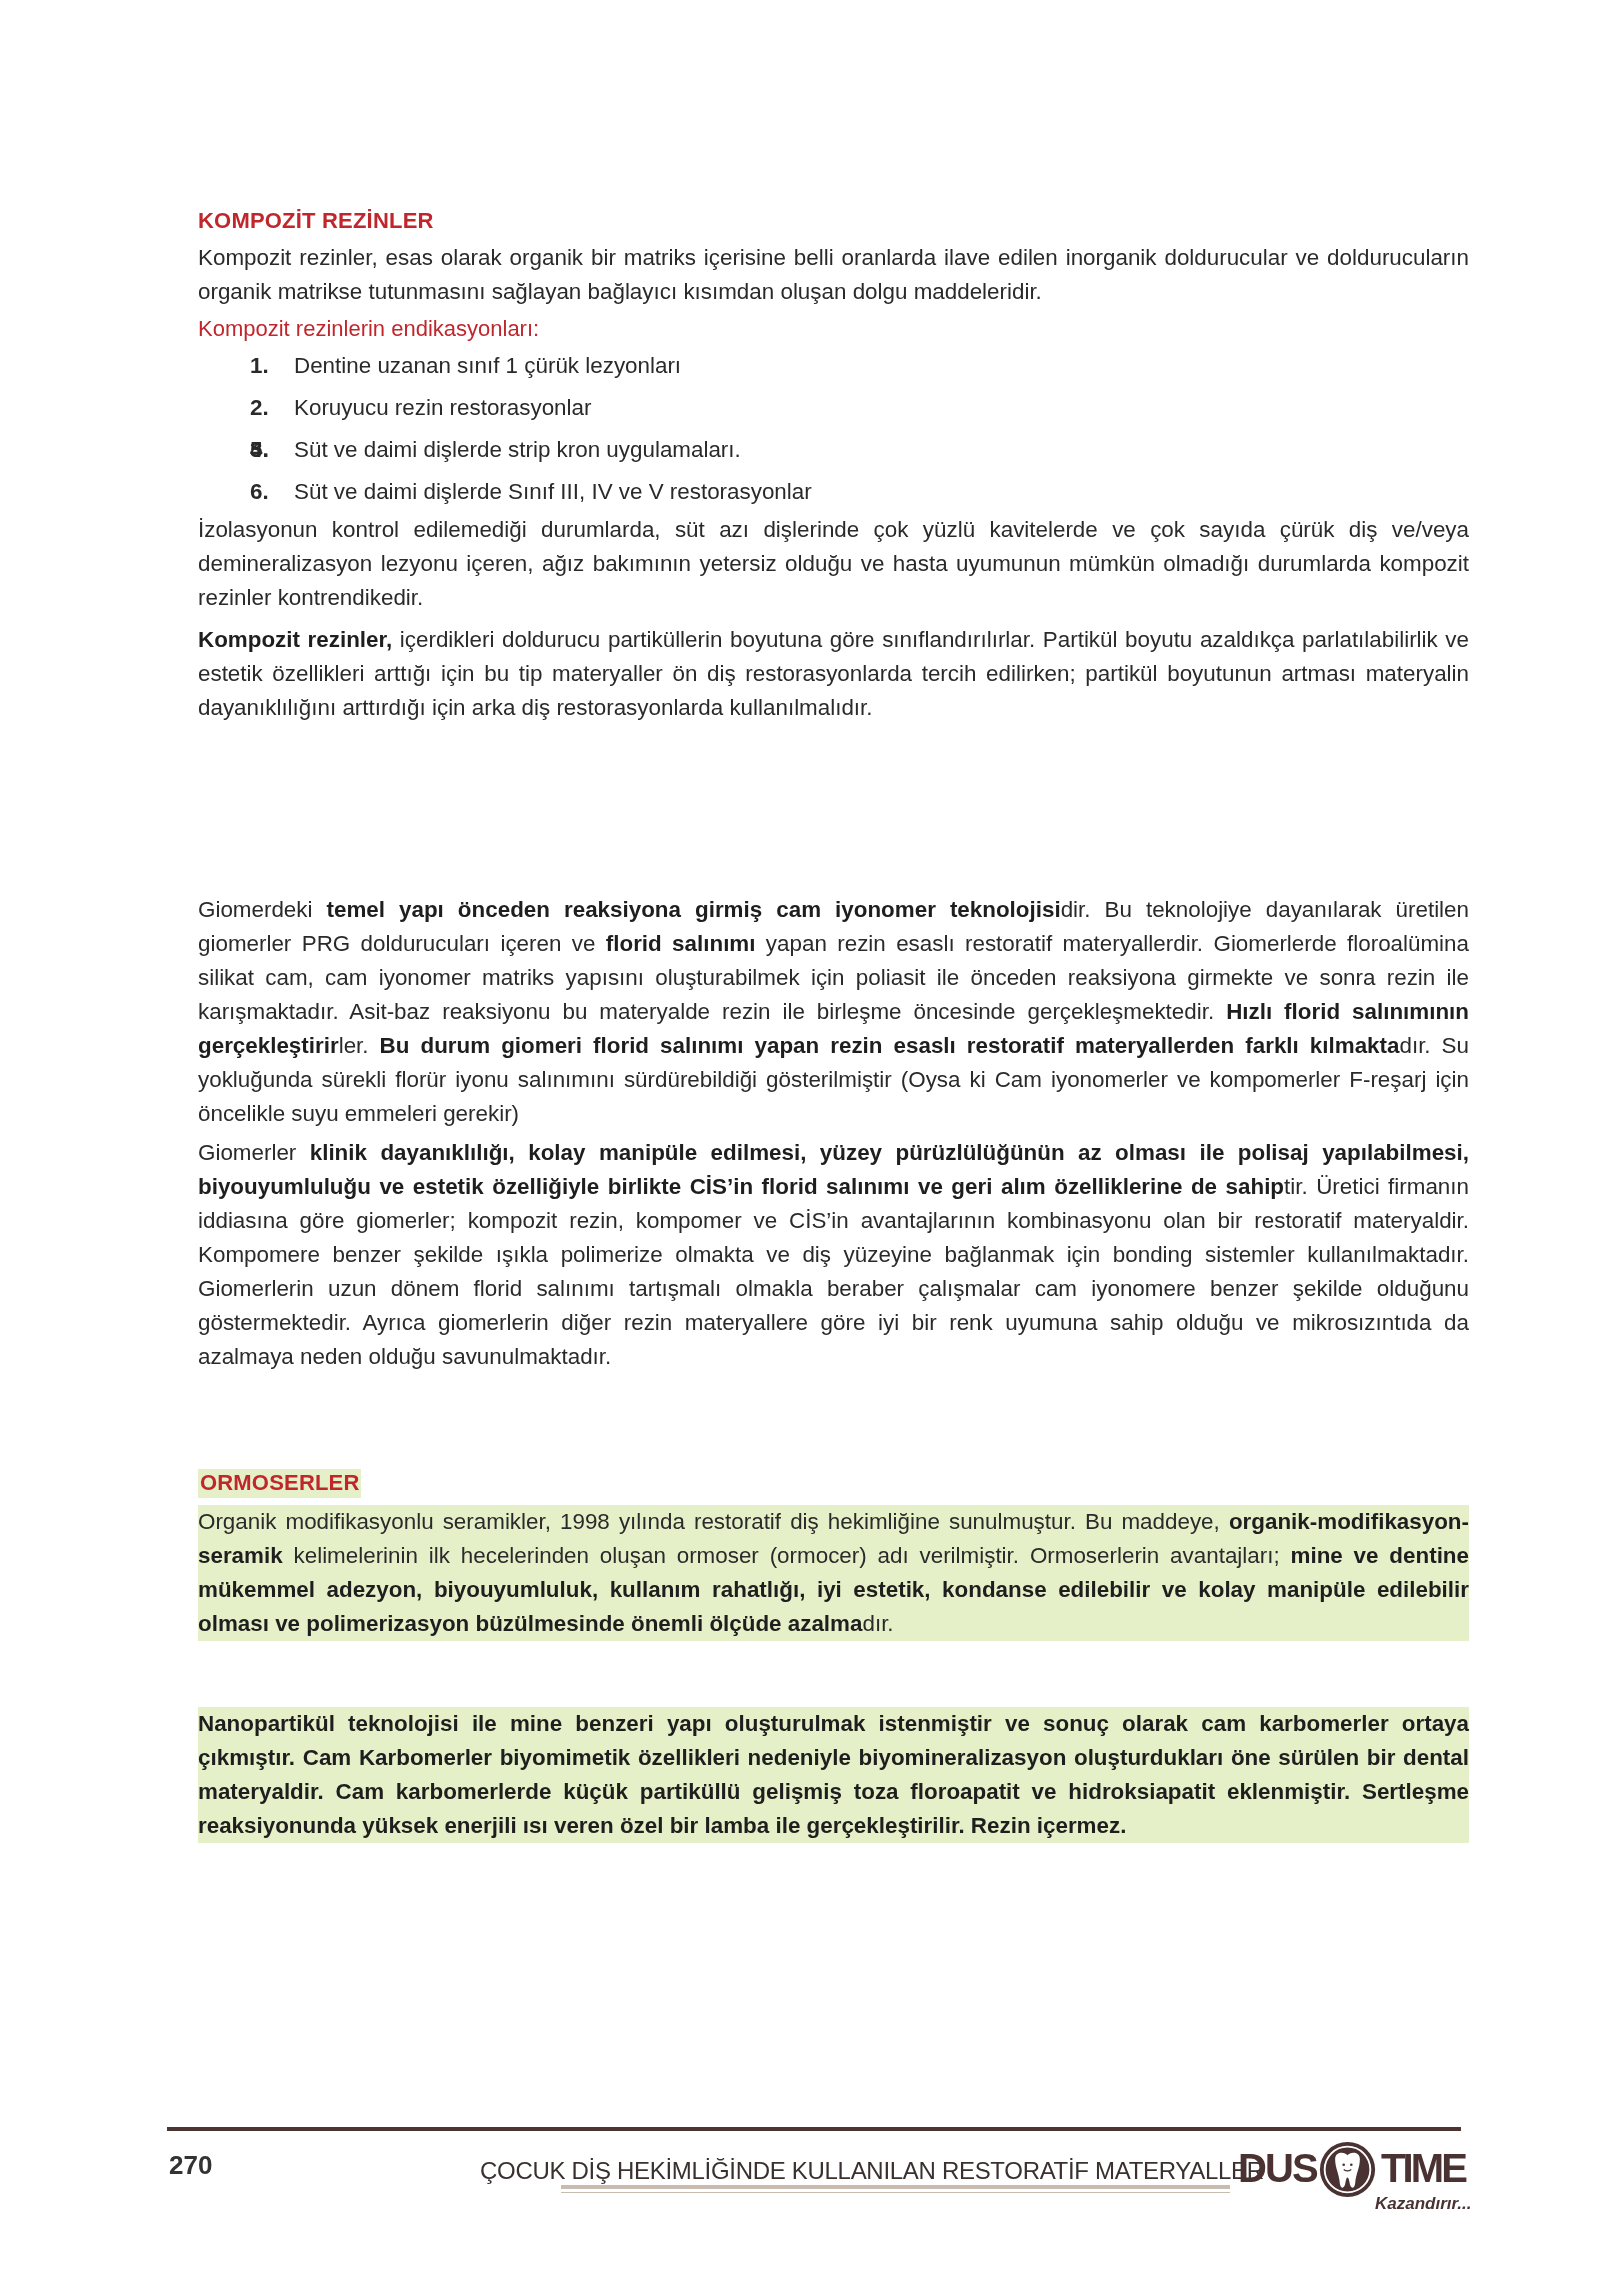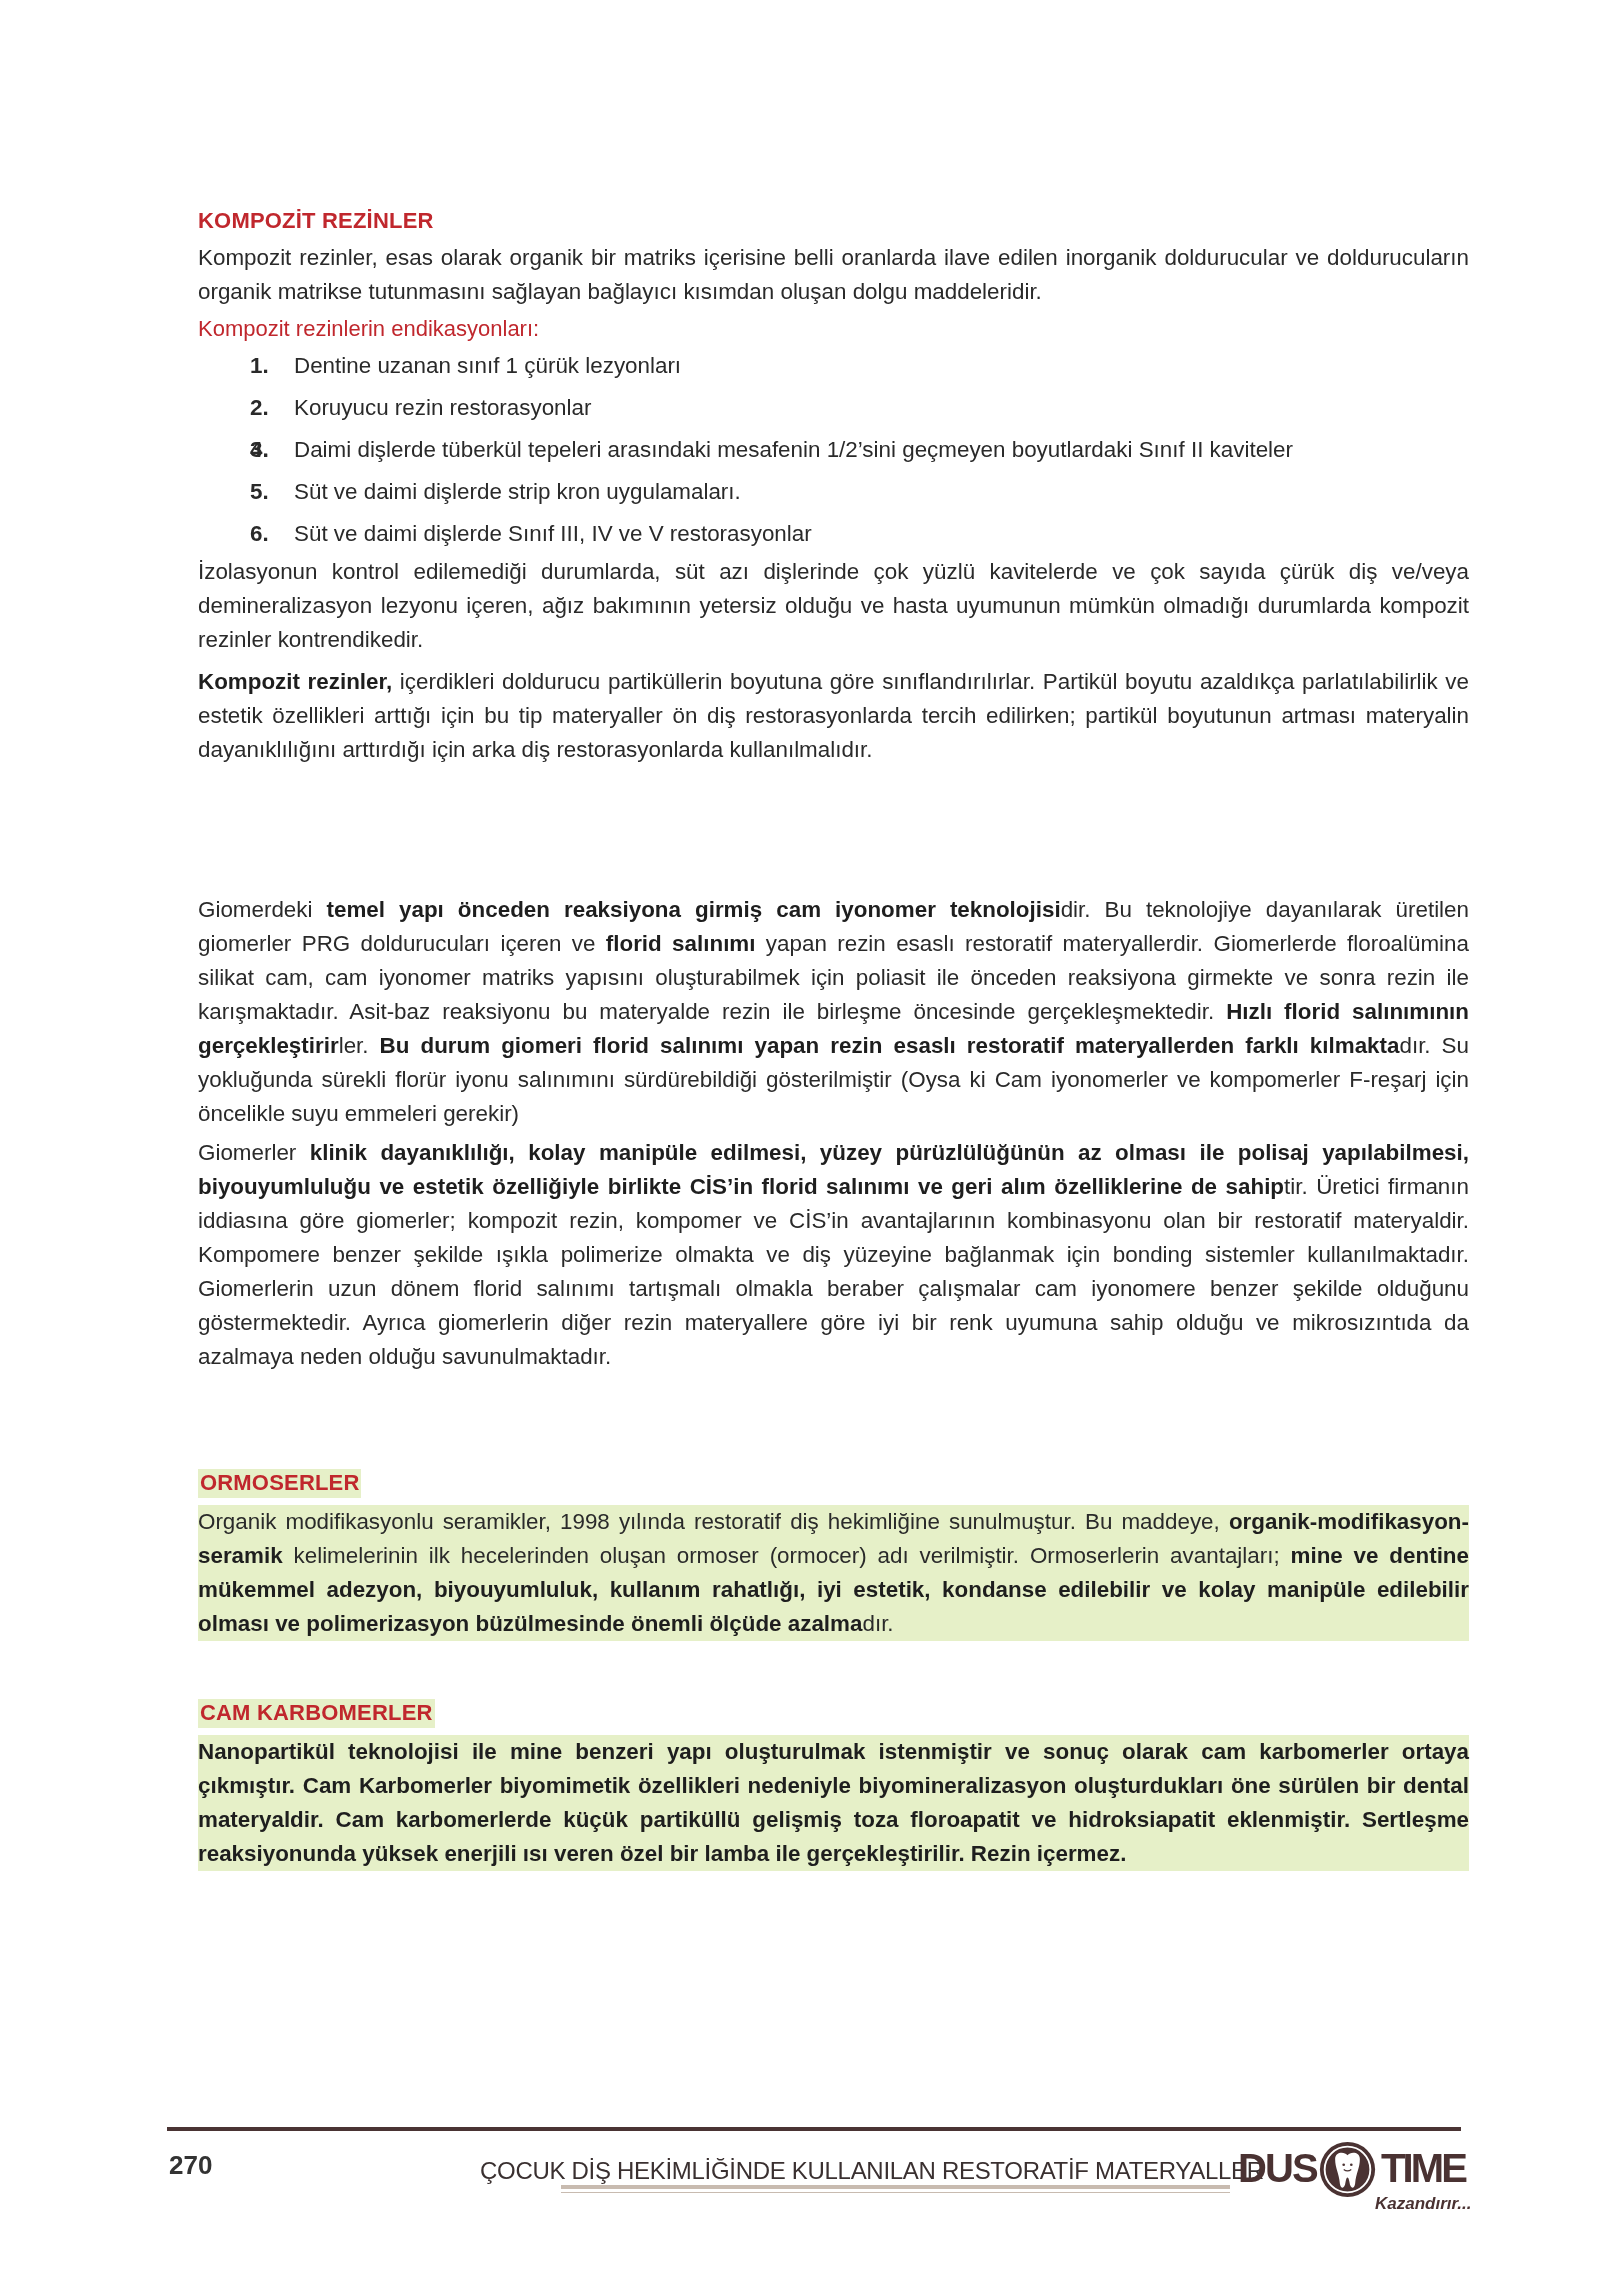--- a/index.html
+++ b/index.html
@@ -149,40 +149,39 @@
 <div class="page">
 
   <div style="position:absolute; top:207px; width:1271px;">
     <div class="heading">KOMPOZİT REZİNLER</div>
     <p class="para" style="margin-top:5.7px;">Kompozit rezinler, esas olarak organik bir matriks içerisine belli oranlarda ilave edilen inorganik doldurucular ve doldurucuların organik matrikse tutunmasını sağlayan bağlayıcı kısımdan oluşan dolgu maddeleridir.</p>
     <div class="subheading" style="margin-top:5.7px;">Kompozit rezinlerin endikasyonları:</div>
     <ul class="list" style="margin-top:1.9px;">
       <li><span class="num">1.</span><span class="txt">Dentine uzanan sınıf 1 çürük lezyonları</span></li>
       <li><span class="num">2.</span><span class="txt">Koruyucu rezin restorasyonlar</span></li>
       <li><span class="num">3.</span></li>
-      <li><span class="num">4.</span><span class="txt">Daimi dişlerde tüberkül tepeleri arasındaki mesafenin 1/2’sini geçmeyen boyutlardaki Sınıf II kaviteler</span></li>
+      <li><span class="num">4.</span></li>
       <li><span class="num">5.</span><span class="txt">Süt ve daimi dişlerde strip kron uygulamaları.</span></li>
       <li><span class="num">6.</span><span class="txt">Süt ve daimi dişlerde Sınıf III, IV ve V restorasyonlar</span></li>
     </ul>
     <p class="para">İzolasyonun kontrol edilemediği durumlarda, süt azı dişlerinde çok yüzlü kavitelerde ve çok sayıda çürük diş ve/veya demineralizasyon lezyonu içeren, ağız bakımının yetersiz olduğu ve hasta uyumunun mümkün olmadığı durumlarda kompozit rezinler kontrendikedir.</p>
     <p class="para" style="margin-top:7.6px;"><b>Kompozit rezinler,</b><span> içerdikleri doldurucu partiküllerin boyutuna göre sınıflandırılırlar. Partikül boyutu azaldıkça parlatılabilirlik ve estetik özellikleri arttığı için bu tip materyaller ön diş restorasyonlarda tercih edilirken; partikül boyutunun artması materyalin dayanıklılığını arttırdığı için arka diş restorasyonlarda kullanılmalıdır.</span></p>
   </div>
 
   <div style="position:absolute; top:885px; width:1271px;">
     <p class="para" style="margin-top:7.6px;"><span>Giomerdeki </span><b>temel yapı önceden reaksiyona girmiş cam iyonomer teknolojisi</b><span>dir. Bu teknolojiye dayanılarak üretilen giomerler PRG doldurucuları içeren ve </span><b>florid salınımı</b><span> yapan rezin esaslı restoratif materyallerdir. Giomerlerde floroalümina silikat cam, cam iyonomer matriks yapısını oluşturabilmek için poliasit ile önceden reaksiyona girmekte ve sonra rezin ile karışmaktadır. Asit-baz reaksiyonu bu materyalde rezin ile birleşme öncesinde gerçekleşmektedir. </span><b>Hızlı florid salınımının gerçekleştirir</b><span>ler. </span><b>Bu durum giomeri florid salınımı yapan rezin esaslı restoratif materyallerden farklı kılmakta</b><span>dır. Su yokluğunda sürekli florür iyonu salınımını sürdürebildiği gösterilmiştir (Oysa ki Cam iyonomerler ve kompomerler  F-reşarj için öncelikle suyu emmeleri gerekir)</span></p>
     <p class="para" style="margin-top:5.7px;"><span>Giomerler </span><b>klinik dayanıklılığı, kolay manipüle edilmesi, yüzey pürüzlülüğünün az olması ile polisaj yapılabilmesi, biyouyumluluğu ve estetik özelliğiyle birlikte CİS’in florid salınımı ve geri alım özelliklerine de sahip</b><span>tir. Üretici firmanın iddiasına göre giomerler; kompozit rezin, kompomer ve CİS’in avantajlarının kombinasyonu olan bir restoratif materyaldir. Kompomere benzer şekilde ışıkla polimerize olmakta ve diş yüzeyine bağlanmak için bonding sistemler kullanılmaktadır. Giomerlerin uzun dönem florid salınımı tartışmalı olmakla beraber çalışmalar cam iyonomere benzer şekilde olduğunu göstermektedir. Ayrıca giomerlerin diğer rezin materyallere göre iyi bir renk uyumuna sahip olduğu ve mikrosızıntıda da azalmaya neden olduğu savunulmaktadır.</span></p>
   </div>
 
   <div style="position:absolute; top:1469px; width:1271px;">
     <div class="heading"><span class="hl-heading">ORMOSERLER</span></div>
     <p class="para hl" style="margin-top:7.6px;"><span>Organik modifikasyonlu seramikler, 1998 yılında restoratif diş hekimliğine sunulmuştur. Bu maddeye, </span><b>organik-modifikasyon-seramik</b><span> kelimelerinin ilk hecelerinden oluşan ormoser (ormocer) adı verilmiştir. Ormoserlerin avantajları; </span><b>mine ve dentine mükemmel adezyon, biyouyumluluk, kullanım rahatlığı, iyi estetik, kondanse edilebilir ve kolay manipüle edilebilir olması ve polimerizasyon büzülmesinde önemli ölçüde azalma</b><span>dır.</span></p>
   </div>
 
   <div style="position:absolute; top:1699px; width:1271px;">
-    <div class="heading"><span class="hl-heading">CAM KARBOMERLER</span></div>
     <p class="para hl" style="margin-top:7.6px; font-weight:bold; color:#1e1e1e;">Nanopartikül teknolojisi ile mine benzeri yapı oluşturulmak istenmiştir ve sonuç olarak cam karbomerler ortaya çıkmıştır. Cam Karbomerler biyomimetik özellikleri nedeniyle biyomineralizasyon oluşturdukları öne sürülen bir dental materyaldir. Cam karbomerlerde küçük partiküllü gelişmiş toza floroapatit ve hidroksiapatit eklenmiştir. Sertleşme reaksiyonunda yüksek enerjili ısı veren özel bir lamba ile gerçekleştirilir. Rezin içermez.</p>
   </div>
 </div>
 
 <div class="footer-rule"></div>
 <div class="page-number">270</div>
 <div class="footer-title">ÇOCUK DİŞ HEKİMLİĞİNDE KULLANILAN RESTORATİF MATERYALLER</div>
 <div class="footer-bar1"></div>
 <div class="footer-bar2"></div>
 

